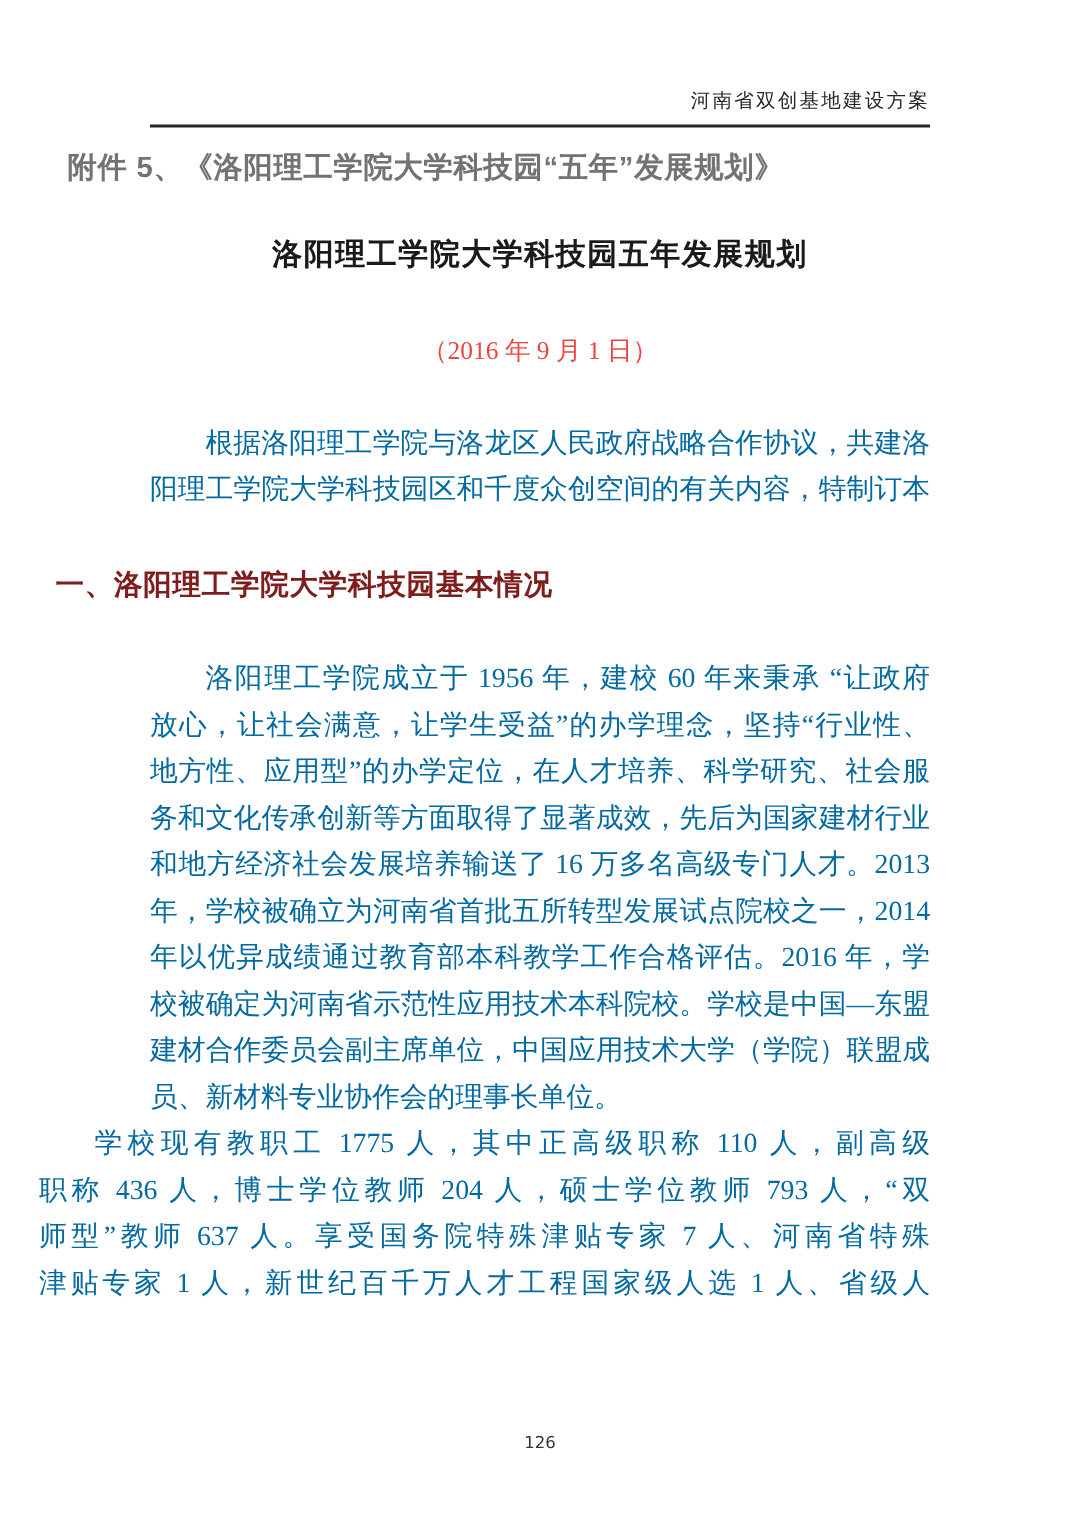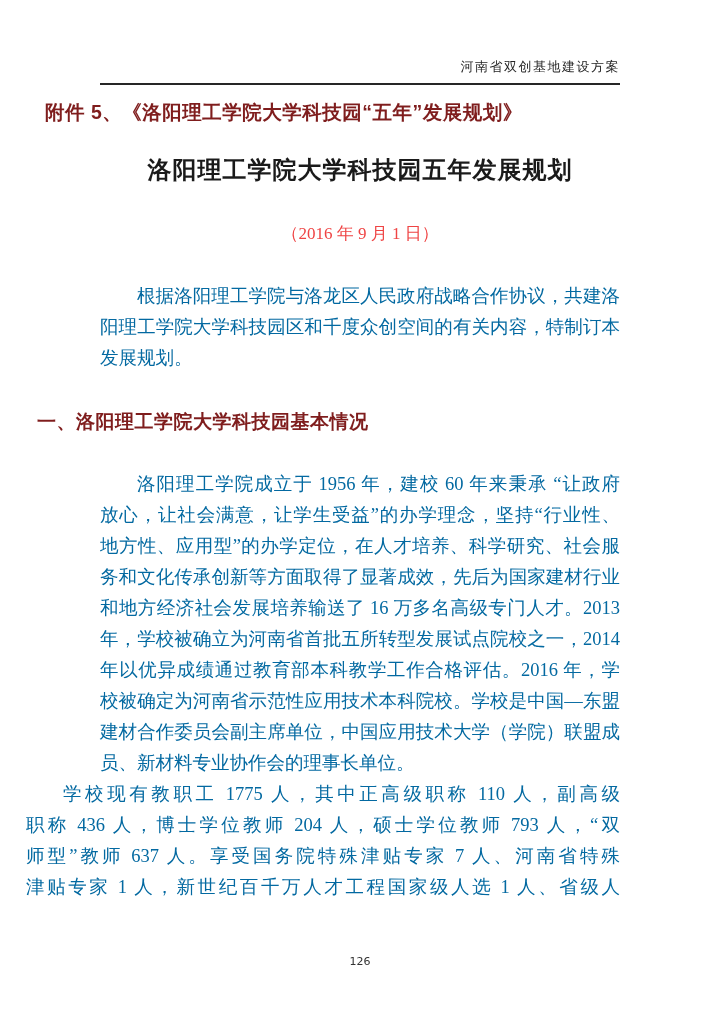--- a/index.html
+++ b/index.html
@@ -18,29 +18,29 @@
   .header-text {
     text-align:right; font-size:13px; line-height:19px;
     letter-spacing:1.5px; color:#262626;
   }
   .header-rule { border-bottom:2px solid #262626; margin-top:7px; }
 
   .attachment-heading {
     margin-top:14px;
     font-family:"Liberation Sans","DejaVu Sans",sans-serif;
     font-weight:bold; font-size:19.5px; line-height:26px;
-    letter-spacing:0.5px; color:#7f1d1d;
+    letter-spacing:0.5px; color:#737373;
     white-space:nowrap;
     padding-left:45px;
   }
 
   .doc-title {
     margin-top:30px; text-align:center;
     font-family:"Liberation Sans","DejaVu Sans",sans-serif;
-    font-weight:bold; font-size:24px; line-height:30px;
+    font-weight:bold; font-size:20px; line-height:30px;
     letter-spacing:1px; color:#1a1a1a;
   }
 
   .date-line {
     margin-top:36px; text-align:center;
     font-size:17px; line-height:26px; color:#ef4444;
   }
 
   .para { font-size:18.5px; }
   .para.intro { margin-top:34px; }
@@ -84,21 +84,20 @@
 
   <div class="col attachment-heading">附件 5、《洛阳理工学院大学科技园“五年”发展规划》</div>
 
   <div class="col doc-title">洛阳理工学院大学科技园五年发展规划</div>
 
   <div class="col date-line">（2016 年 9 月 1 日）</div>
 
   <div class="col para intro">
     <div class="line first">根据洛阳理工学院与洛龙区人民政府战略合作协议，共建洛</div>
     <div class="line">阳理工学院大学科技园区和千度众创空间的有关内容，特制订本</div>
-    <div class="line last">发展规划。</div>
   </div>
 
   <div class="col section-heading">一、洛阳理工学院大学科技园基本情况</div>
 
   <div class="col para p1">
     <div class="line first">洛阳理工学院成立于 1956 年，建校 60 年来秉承 “让政府</div>
     <div class="line">放心，让社会满意，让学生受益”的办学理念，坚持“行业性、</div>
     <div class="line">地方性、应用型”的办学定位，在人才培养、科学研究、社会服</div>
     <div class="line">务和文化传承创新等方面取得了显著成效，先后为国家建材行业</div>
     <div class="line">和地方经济社会发展培养输送了 16 万多名高级专门人才。2013</div>

